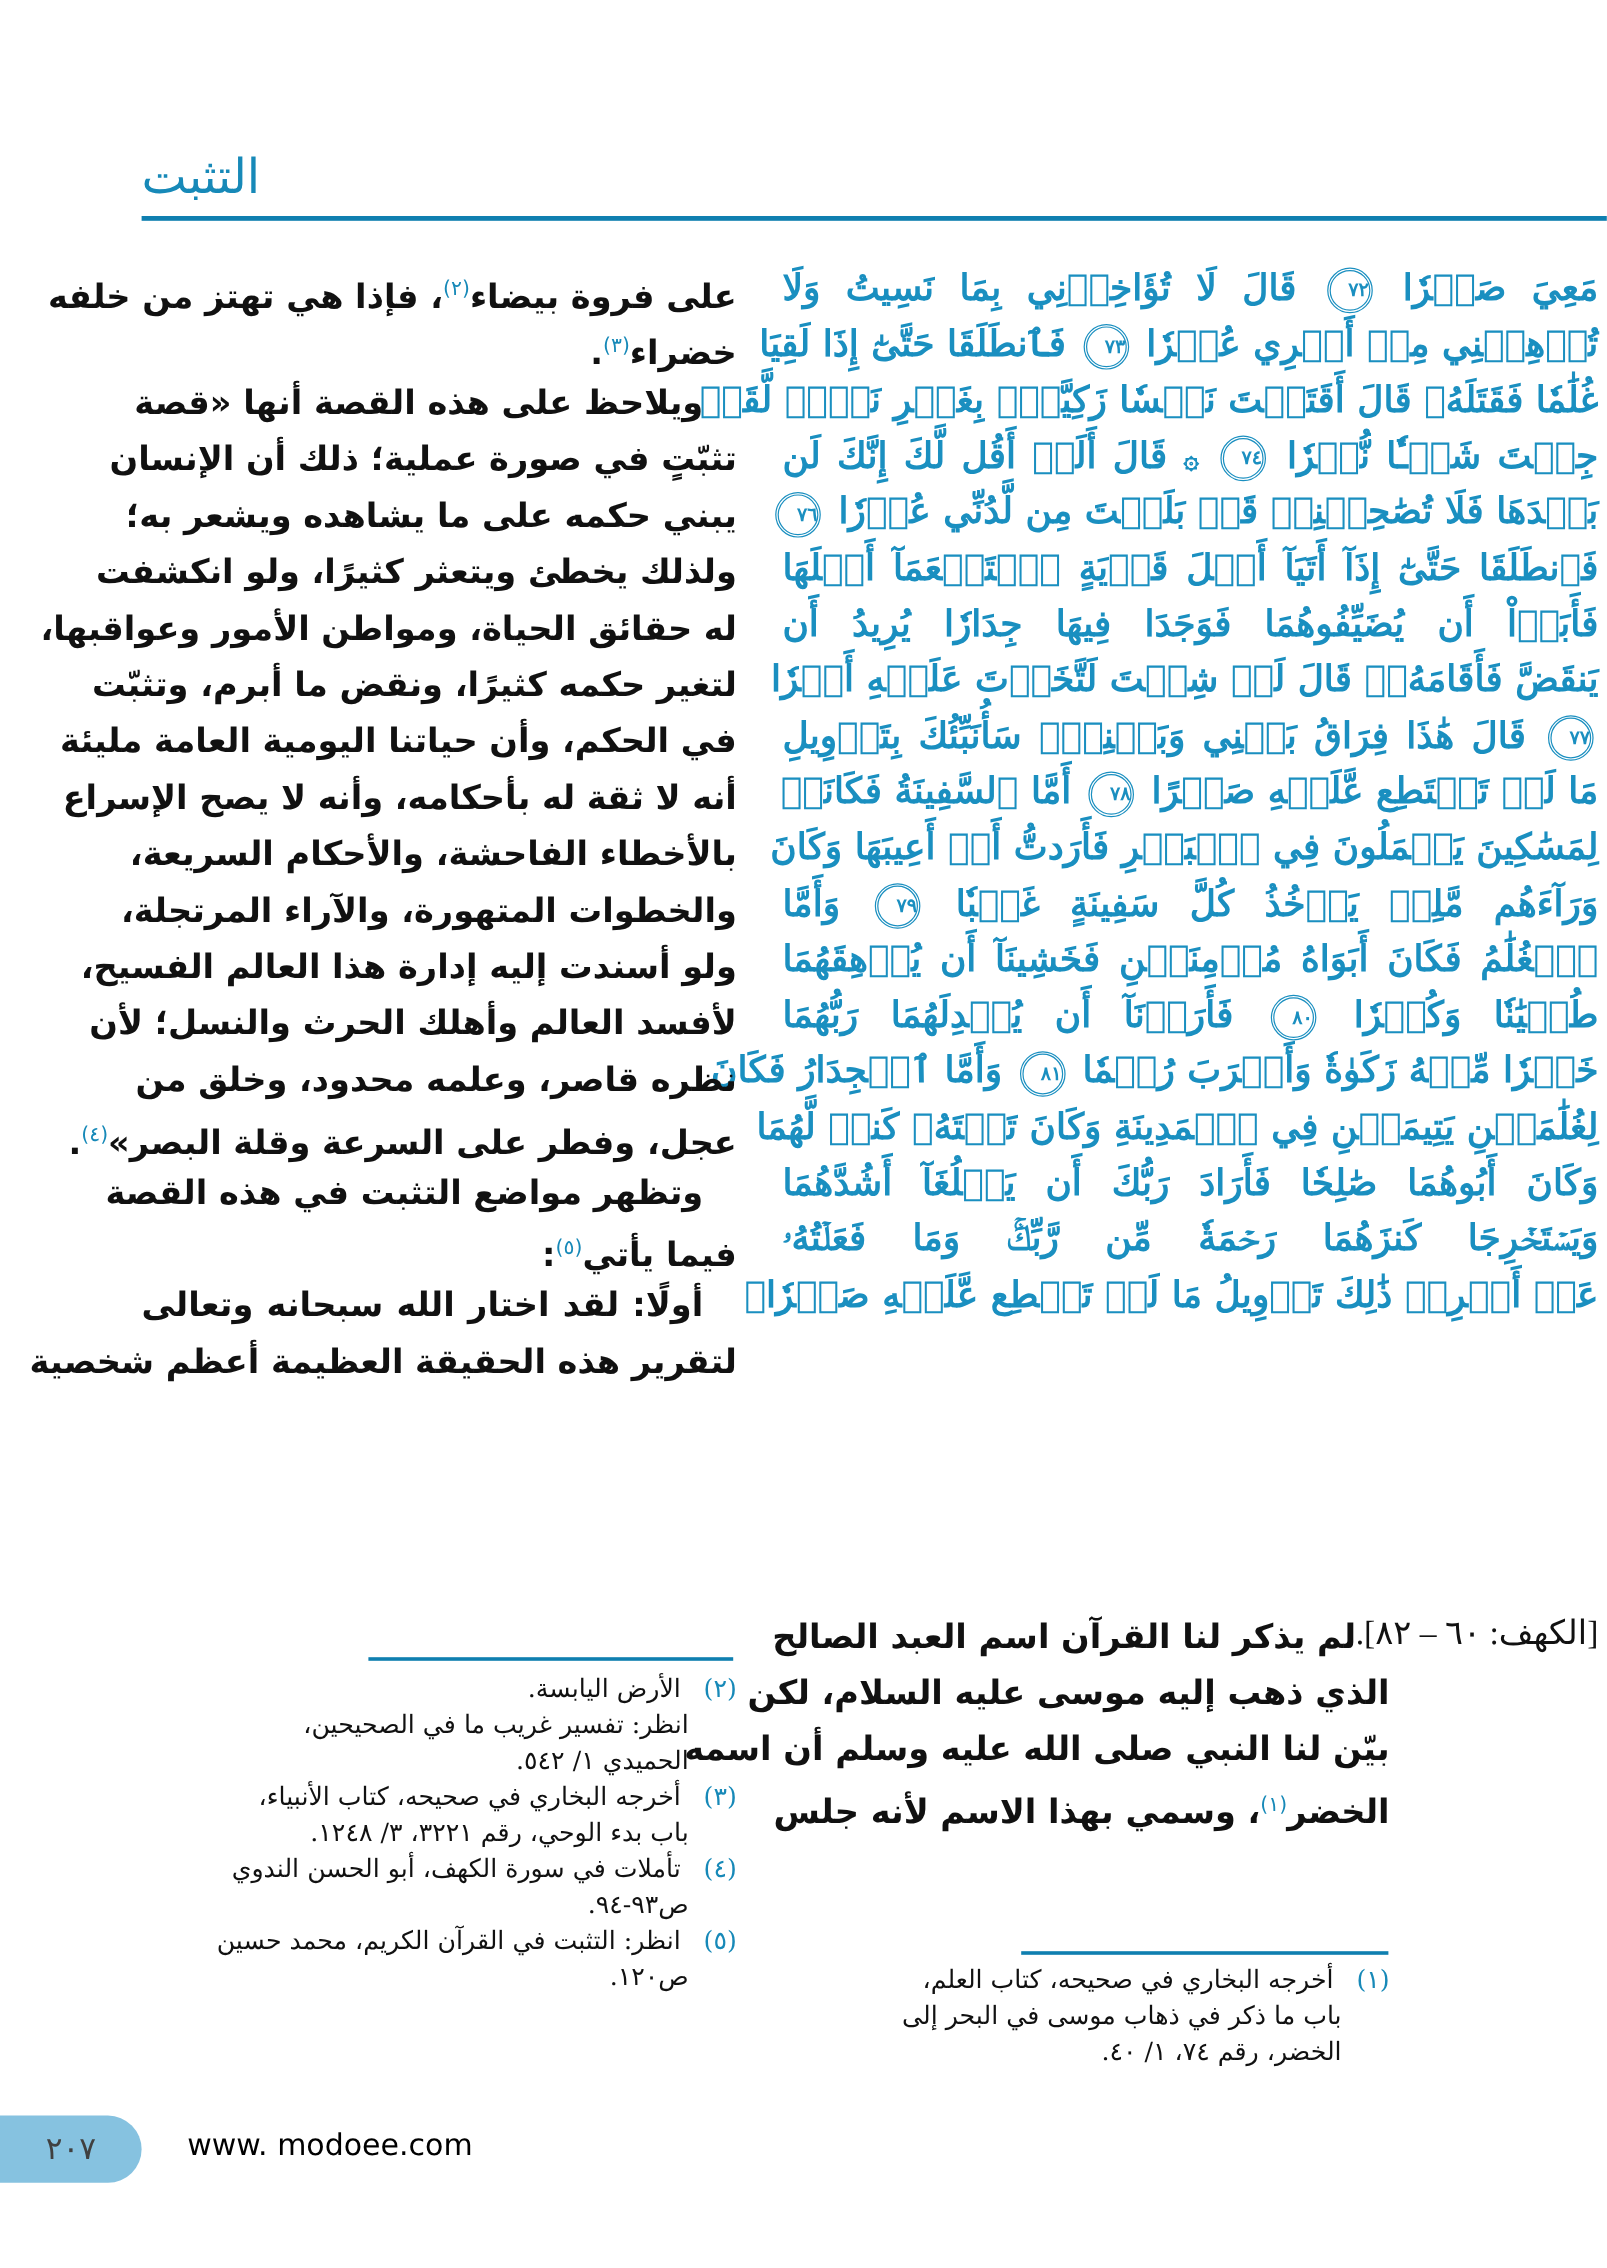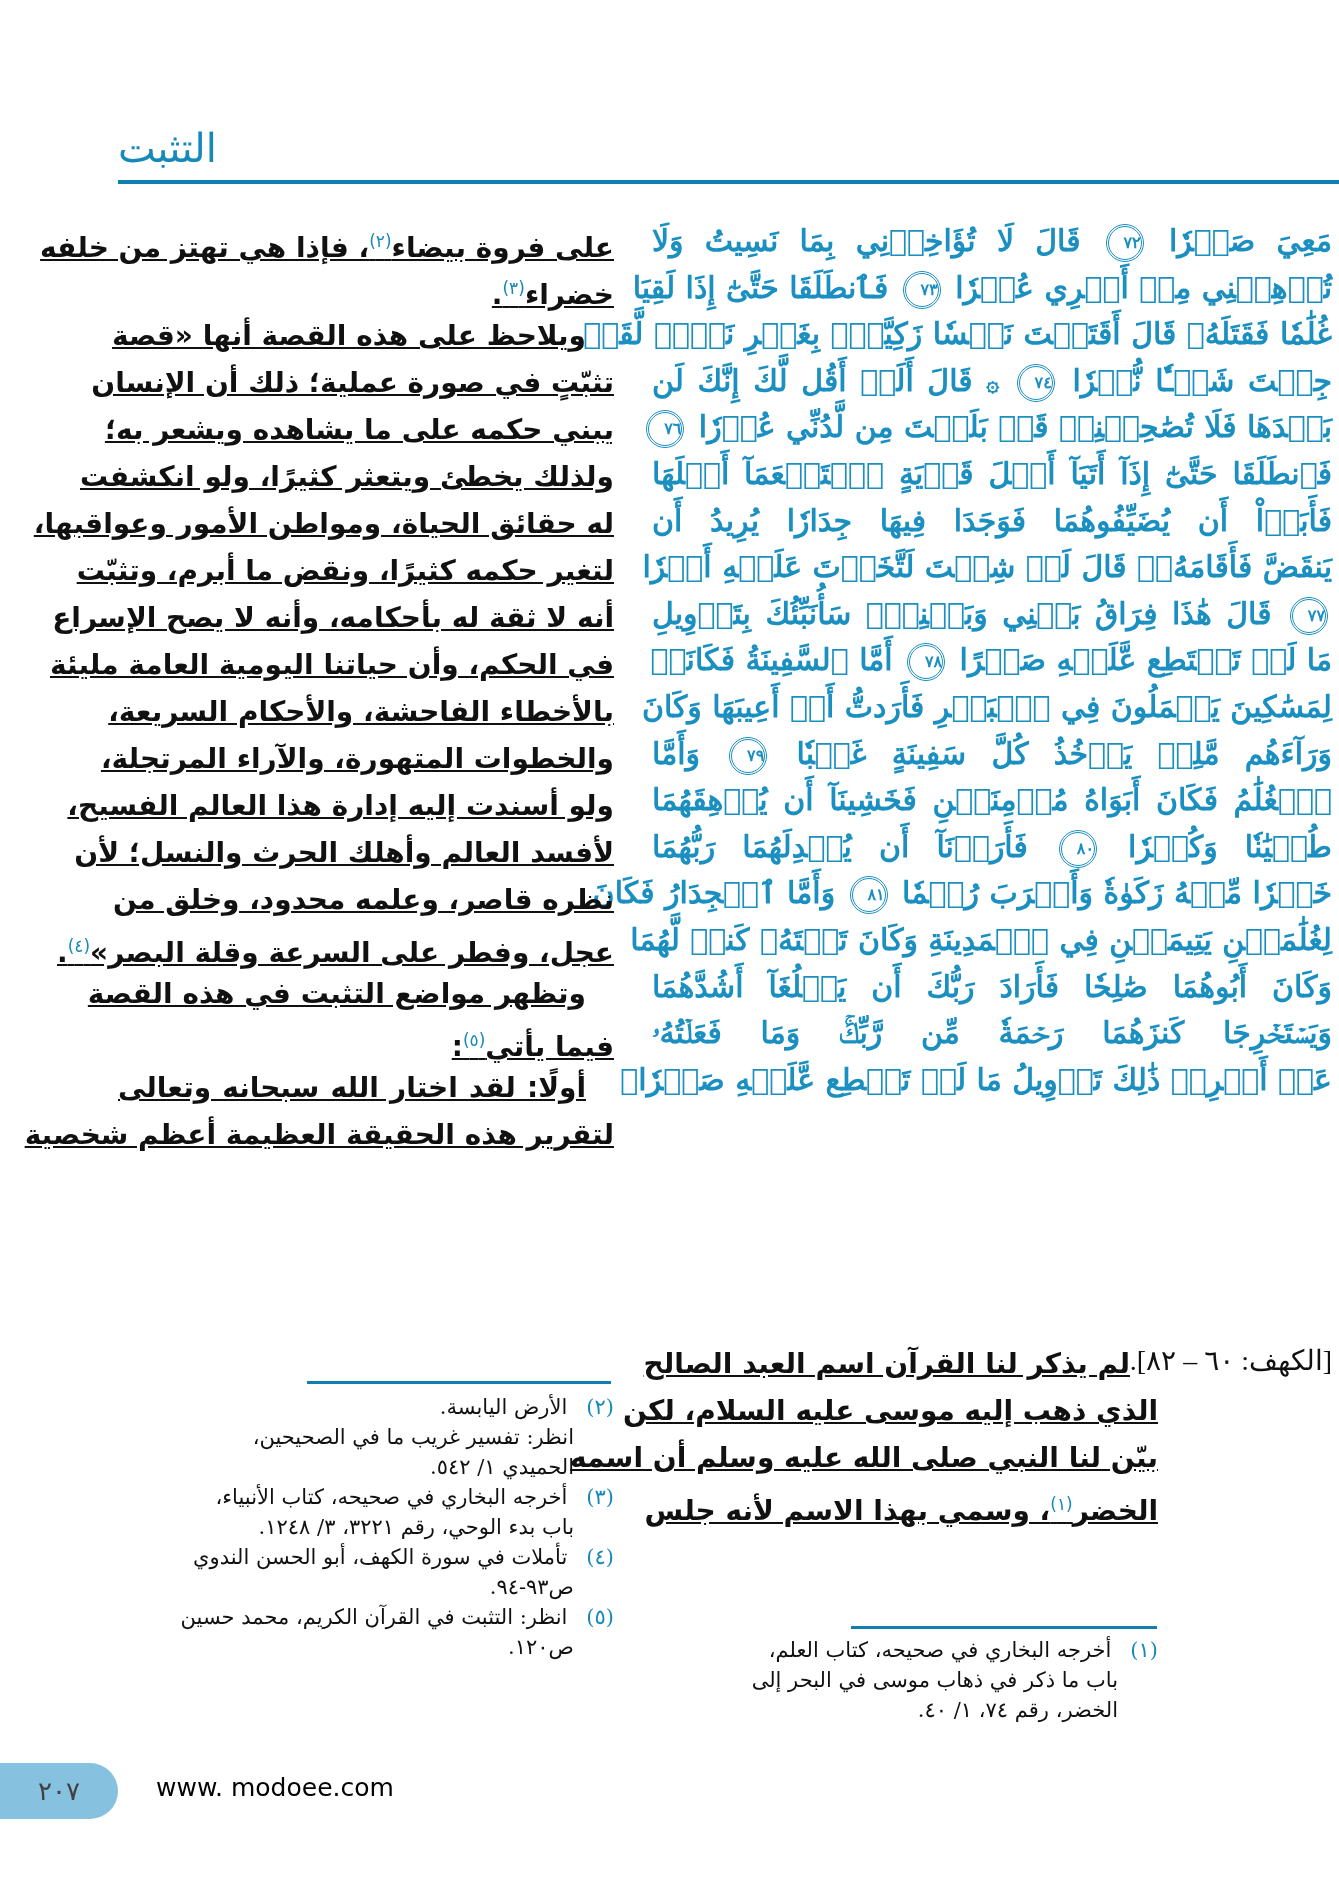--- a/index.html
+++ b/index.html
@@ -16,21 +16,21 @@
     .quran { color: #1a8fc0; font-family: "DejaVu Serif", serif; font-size: 30px; font-weight: bold;
              line-height: 46.6px; }
     .quran .qline { display: block; white-space: nowrap; text-align: justify; text-align-last: justify; height: 46.6px; }
     .aya { display: inline-block; border: 3px double #1a8fc0; border-radius: 50%; width: 32px; height: 32px;
            line-height: 32px; text-align: center; font-size: 16px; margin: 0 4px; vertical-align: middle; }
     .star { font-size: 22px; }
 
     .surah-ref { position: absolute; left: 652px; width: 680px; top: 1344px; direction: rtl; text-align: right;
                  font-family: Liberation Serif, serif; font-size: 28px; }
 
-    .body-text { font-family: "DejaVu Sans", sans-serif; font-weight: bold; font-size: 28px; line-height: 47px; text-decoration: underline; }
+    .body-text { font-family: "DejaVu Sans", sans-serif; font-weight: bold; font-size: 28px; line-height: 47px; }
     .body-text .pline { display: block; white-space: nowrap; text-align: justify; text-align-last: justify; height: 47px; }
     .body-text .pline.last { text-align-last: right; }
     .body-text .indent { padding-right: 28px; }
     .sup { color: #1789b8; font-size: 17px; vertical-align: super; font-weight: normal; }
 
     .right-body { position: absolute; left: 652px; width: 506px; top: 1340px; }
 
     .fn-rule-right { position: absolute; left: 851px; width: 306px; top: 1626px; height: 3px; background: #0f7fb0; }
     .fn-rule-left { position: absolute; left: 307px; width: 304px; top: 1381px; height: 3px; background: #0f7fb0; }
 
@@ -95,22 +95,22 @@
 <div class="col col-left body-text">
   <span class="pline"><span>على فروة بيضاء</span><span class="sup">(٢)</span><span>، فإذا هي تهتز من خلفه</span></span>
   <span class="pline last"><span>خضراء</span><span class="sup">(٣)</span><span>.</span></span>
   <div id="p2">
       <span class="pline indent">ويلاحظ على هذه القصة أنها «قصة</span>
       <span class="pline">تثبّتٍ في صورة عملية؛ ذلك أن الإنسان</span>
       <span class="pline">يبني حكمه على ما يشاهده ويشعر به؛</span>
       <span class="pline">ولذلك يخطئ ويتعثر كثيرًا، ولو انكشفت</span>
       <span class="pline">له حقائق الحياة، ومواطن الأمور وعواقبها،</span>
       <span class="pline">لتغير حكمه كثيرًا، ونقض ما أبرم، وتثبّت</span>
+      <span class="pline">في الحكم، وأن حياتنا اليومية العامة مليئة</span>
       <span class="pline">أنه لا ثقة له بأحكامه، وأنه لا يصح الإسراع</span>
-      <span class="pline">في الحكم، وأن حياتنا اليومية العامة مليئة</span>
       <span class="pline">بالأخطاء الفاحشة، والأحكام السريعة،</span>
       <span class="pline">والخطوات المتهورة، والآراء المرتجلة،</span>
       <span class="pline">ولو أسندت إليه إدارة هذا العالم الفسيح،</span>
       <span class="pline">لأفسد العالم وأهلك الحرث والنسل؛ لأن</span>
       <span class="pline">نظره قاصر، وعلمه محدود، وخلق من</span>
     </div>
   <span class="pline last"><span>عجل، وفطر على السرعة وقلة البصر»</span><span class="sup">(٤)</span><span>.</span></span>
   <span class="pline indent">وتظهر مواضع التثبت في هذه القصة</span>
   <span class="pline last"><span>فيما يأتي</span><span class="sup">(٥)</span><span>:</span></span>
   <span class="pline indent">أولًا: لقد اختار الله سبحانه وتعالى</span>

